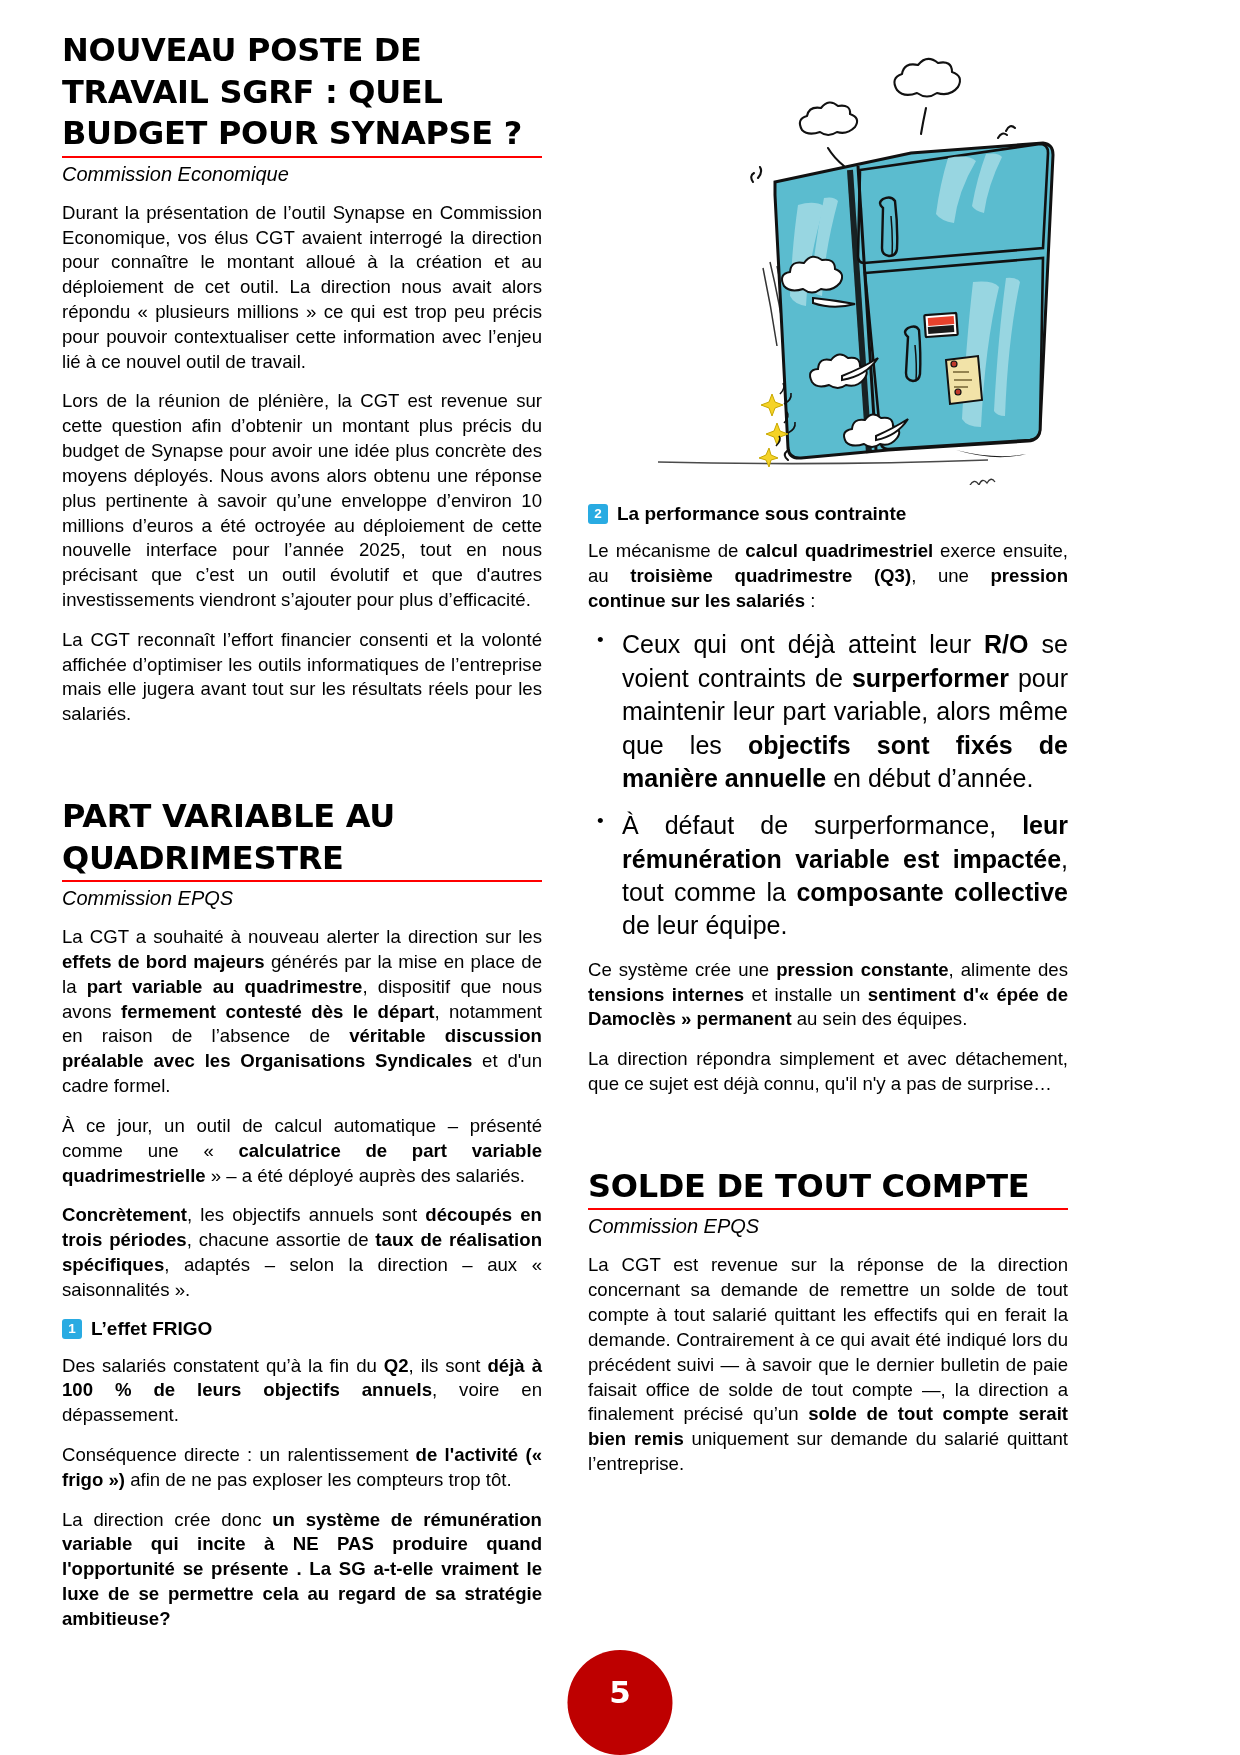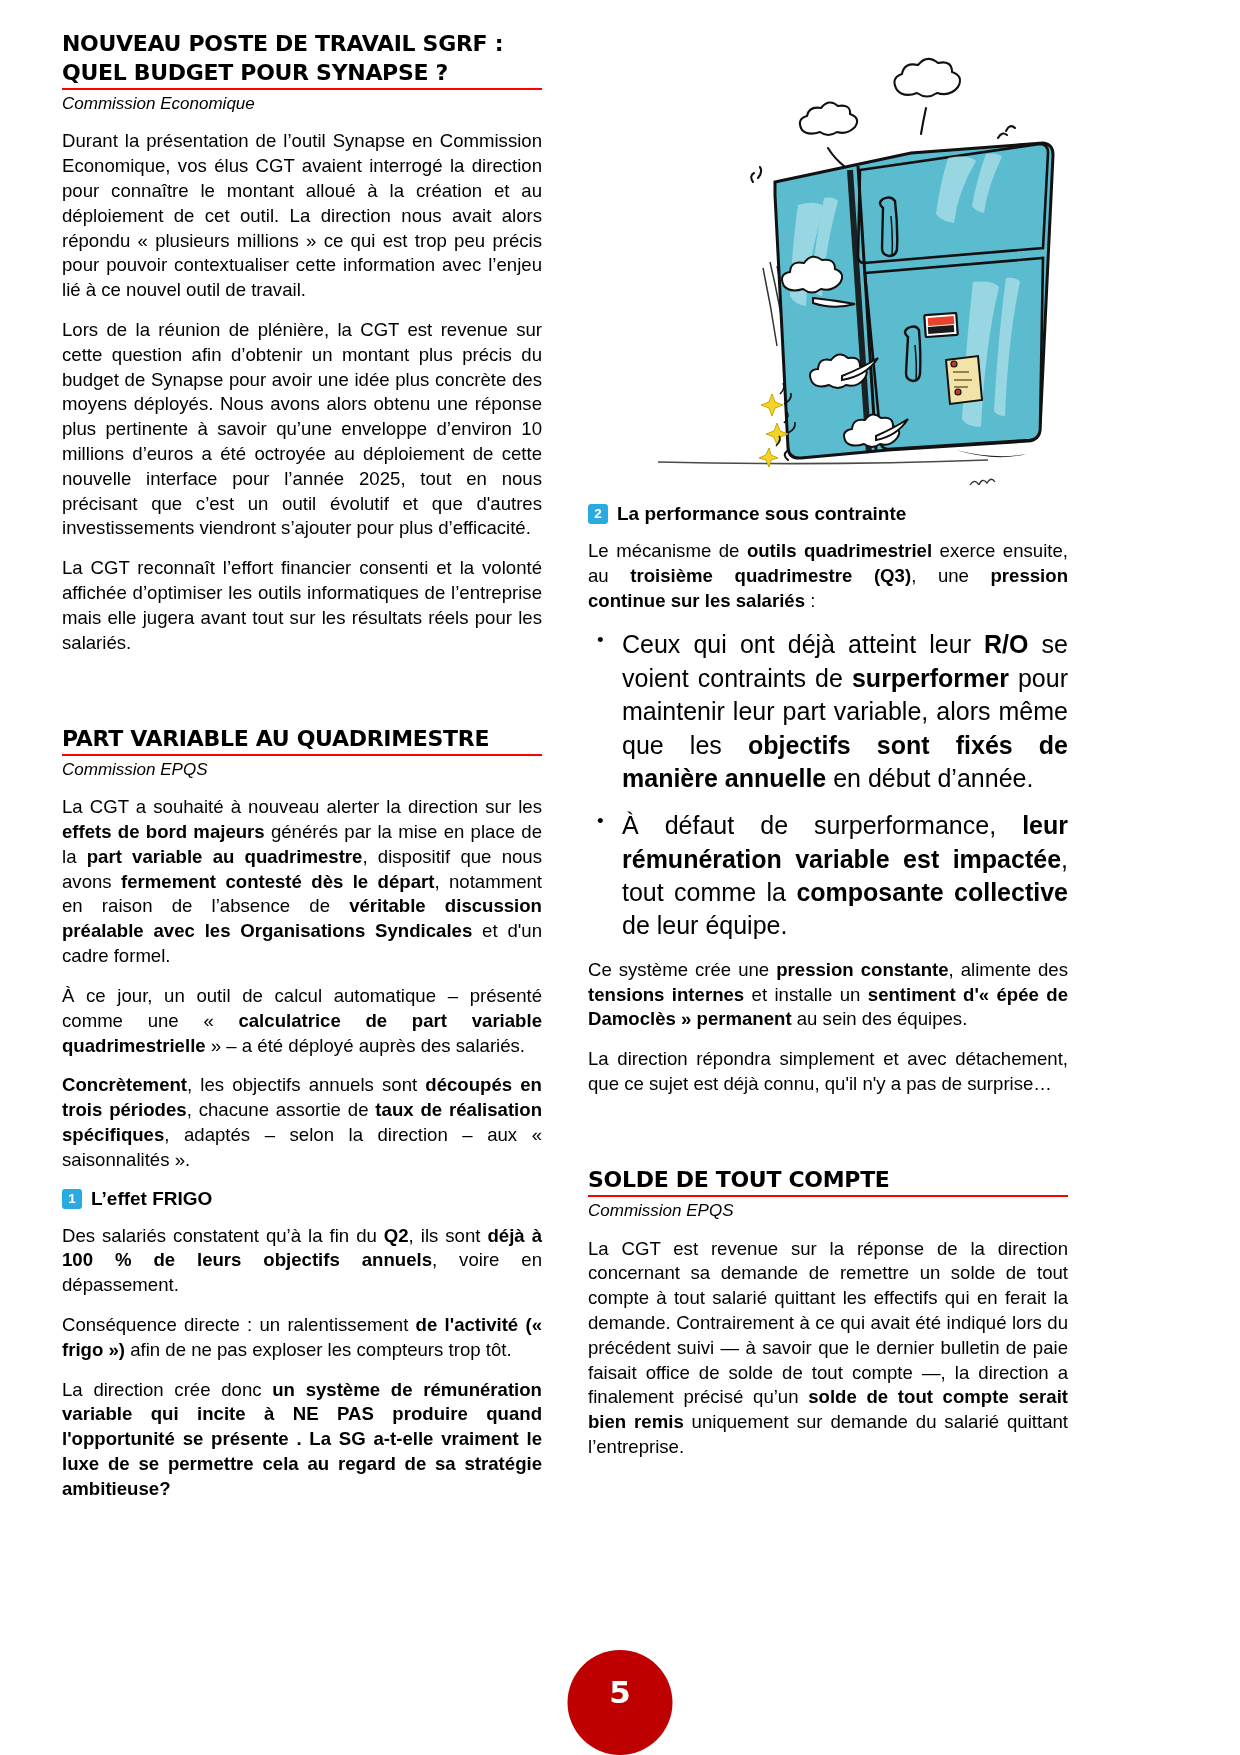--- a/index.html
+++ b/index.html
@@ -13,31 +13,31 @@
   }
   .page { position:absolute; inset:0; padding:30px 55px 0 62px; box-sizing:border-box; }
 
   .cols { display:flex; gap:46px; align-items:flex-start; }
   .col { width:480px; flex:0 0 480px; }
 
   
   .sec-head {
     font-family:"DejaVu Sans", sans-serif;
     font-weight:700;
-    font-size:22px;
+    font-size:32px;
     line-height:1.30;
     letter-spacing:-0.3px;
     text-transform:uppercase;
     border-bottom:2.6px solid #ff0000;
     padding-bottom:1px;
     margin:0 0 3px 0;
   }
   .sec-sub {
     font-style:italic;
-    font-size:17px;
+    font-size:20px;
     line-height:1.3;
     margin:0 0 14px 0;
   }
 
   
   p.body {
     font-size:18.6px;
     line-height:1.335;
     text-align:justify;
     margin:0 0 15px 0;
@@ -226,21 +226,21 @@
         </svg>
       </div>
 
       <div class="spacer-sm"></div>
 
       <div class="num-head">
         <span class="num-badge">2</span>
         <span class="num-label">La performance sous contrainte</span>
       </div>
 
-      <p class="body"><span>Le mécanisme de </span><b>outils quadrimestriel</b><span> exerce ensuite, au </span><b>troisième quadrimestre (Q3)</b><span>, une </span><b>pression continue sur les salariés</b><span> :</span></p>
+      <p class="body"><span>Le mécanisme de </span><b>calcul quadrimestriel</b><span> exerce ensuite, au </span><b>troisième quadrimestre (Q3)</b><span>, une </span><b>pression continue sur les salariés</b><span> :</span></p>
 
       <ul class="bullets">
         <li><span>Ceux qui ont déjà atteint leur </span><b>R/O</b><span> se voient contraints de </span><b>surperformer</b><span> pour maintenir leur part variable, alors même que les </span><b>objectifs sont fixés de manière annuelle</b><span> en début d’année.</span></li>
         <li><span>À défaut de surperformance, </span><b>leur rémunération variable est impactée</b><span>, tout comme la </span><b>composante collective</b><span> de leur équipe.</span></li>
       </ul>
 
       <p class="body"><span>Ce système crée une </span><b>pression constante</b><span>, alimente des </span><b>tensions internes</b><span> et installe un </span><b>sentiment d'« épée de Damoclès » permanent</b><span> au sein des équipes.</span></p>
       <p class="body"><span>La direction répondra simplement et avec détachement, que ce sujet est déjà connu, qu'il n'y a pas de surprise…</span></p>
 
       <div class="spacer-lg"></div>

